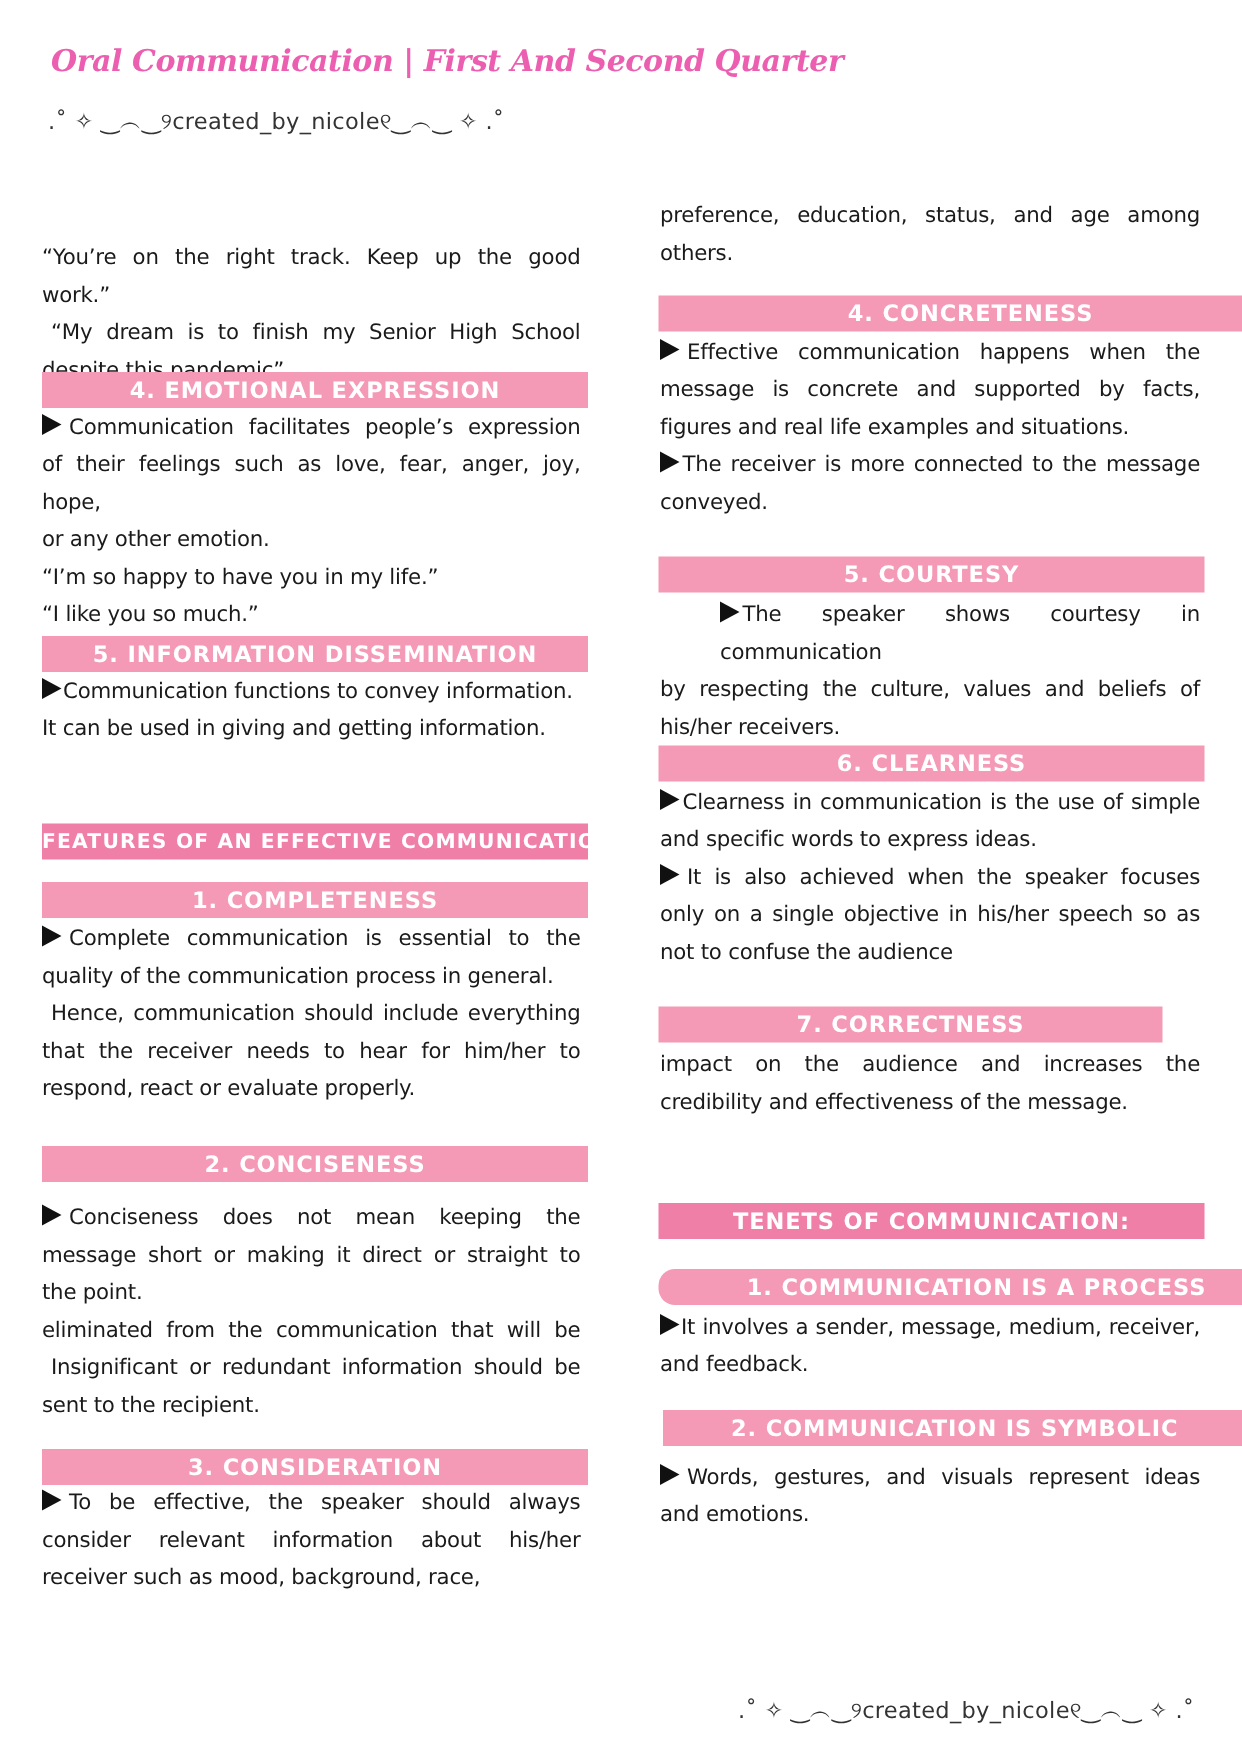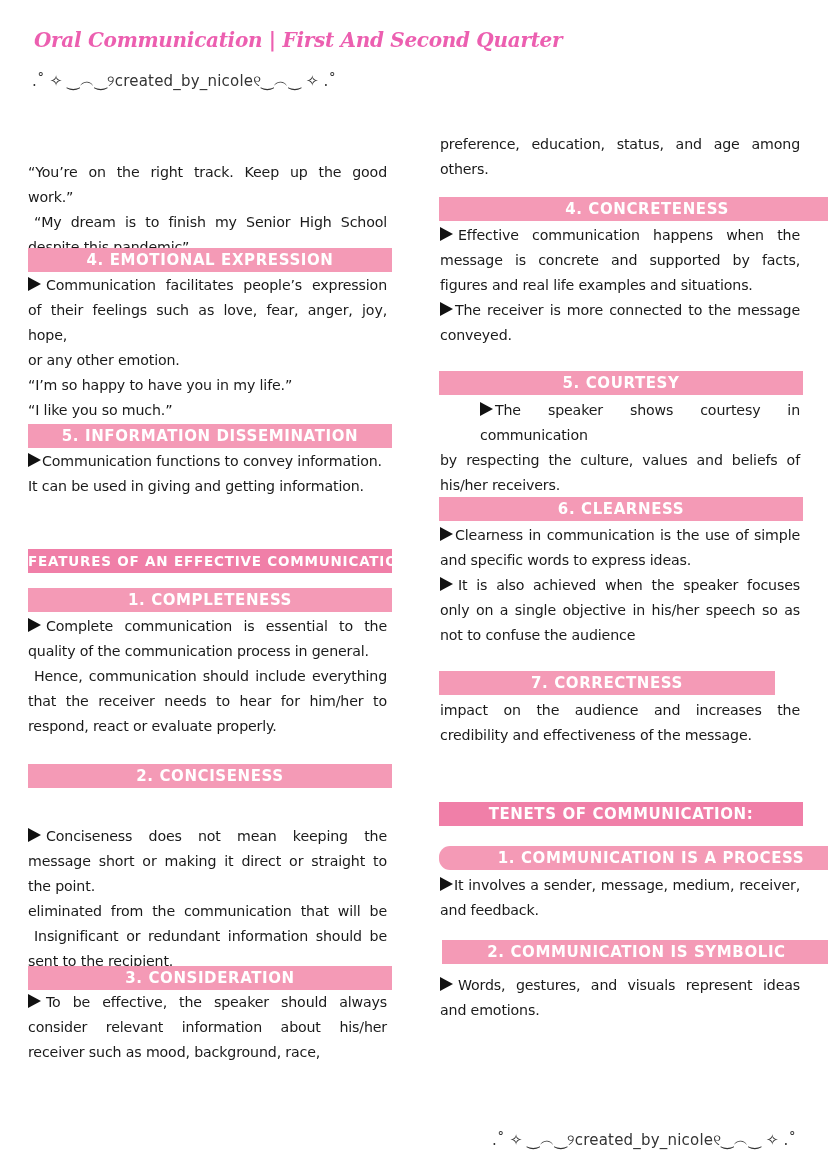--- a/index.html
+++ b/index.html
@@ -79,21 +79,21 @@
   <div class="bar" style="top:588px;left:0;width:364px;">1. COMPLETENESS</div>
   <div class="block para" style="top:614px;">
     <span class="line" style="text-align-last:justify;"><span class="tri"></span><span>Complete communication is essential to the</span></span>
     <span class="line">quality of the communication process in general.</span>
     <span class="line indent" style="text-align-last:justify;">Hence, communication should include everything</span>
     <span class="line" style="text-align-last:justify;">that the receiver needs to hear for him/her to</span>
     <span class="line">respond, react or evaluate properly.</span>
   </div>
 
   <div class="bar" style="top:764px;left:0;width:364px;">2. CONCISENESS</div>
-  <div class="block para" style="top:824px;">
+  <div class="block para" style="top:800px;">
     <span class="line" style="text-align-last:justify;"><span class="tri"></span><span>Conciseness does not mean keeping the</span></span>
     <span class="line" style="text-align-last:justify;">message short or making it direct or straight to</span>
     <span class="line">the point.</span>
     <span class="line" style="text-align-last:justify;">eliminated from the communication that will be</span>
     <span class="line indent" style="text-align-last:justify;">Insignificant or redundant information should be</span>
     <span class="line">sent to the recipient.</span>
   </div>
 
   <div class="bar" style="top:966px;left:0;width:364px;">3. CONSIDERATION</div>
   <div class="block para" style="top:990px;">

